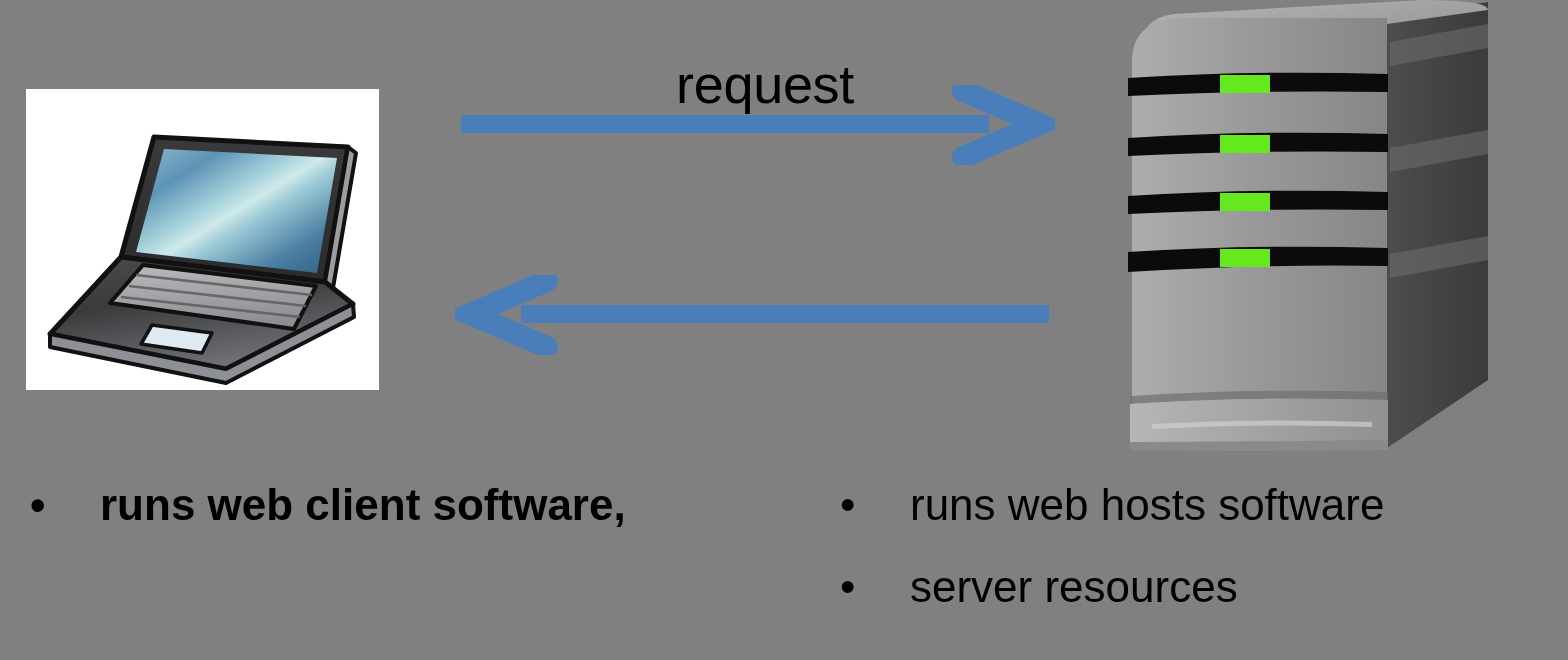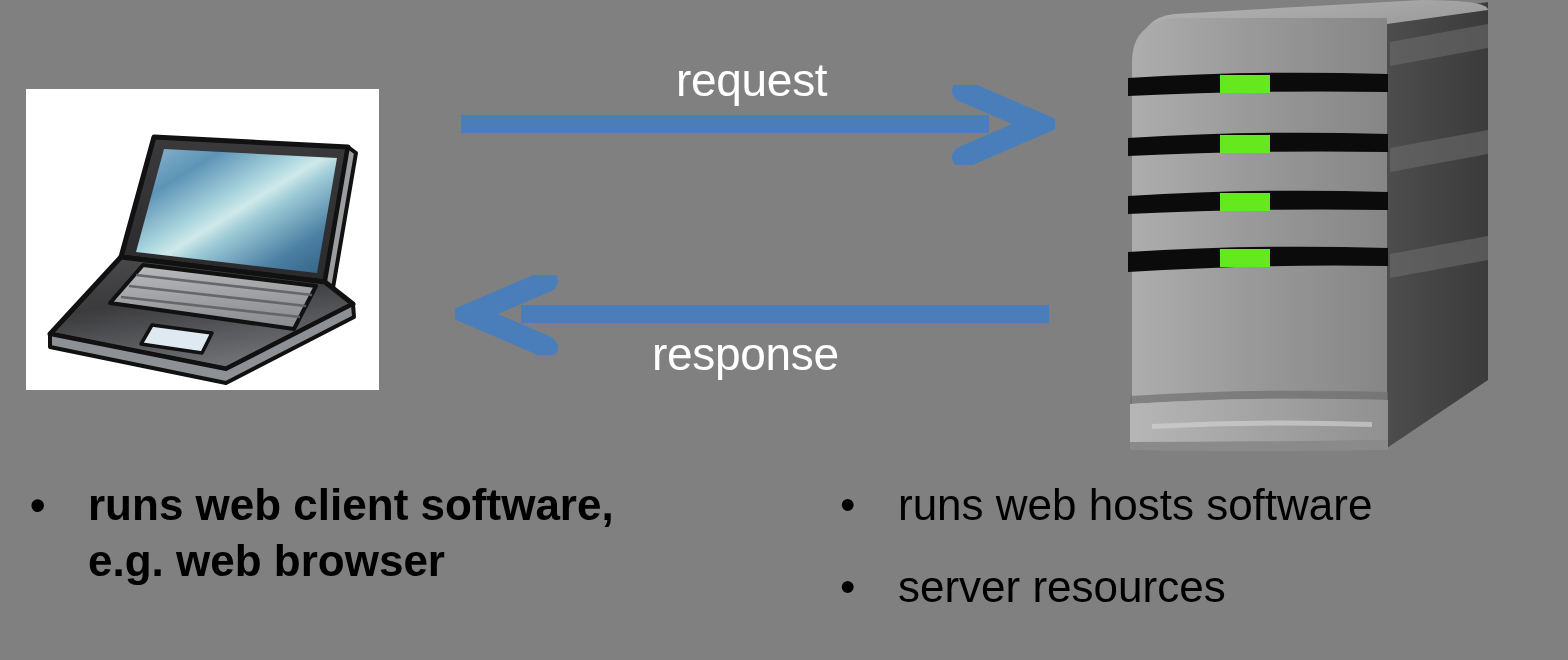--- a/index.html
+++ b/index.html
@@ -38,22 +38,22 @@
   #server-image svg { display: block; width: 100%; height: 100%; }
 
   
   .arrow-svg { position: absolute; display: block; }
   #request-arrow  { left: 455px; top: 85px;  width: 600px; height: 80px; }
   #response-arrow { left: 455px; top: 275px; width: 600px; height: 80px; }
 
   
   .arrow-label {
     position: absolute;
-    color: #ffffff;
-    font-size: 46px;
+    color: #000000;
+    font-size: 54px;
     line-height: 1;
     white-space: nowrap;
     letter-spacing: -0.3px;
   }
   #request-label  { left: 676px; top: 57px; }
   #response-label { left: 652px; top: 331px; }
 
   
   .bullets {
     position: absolute;
@@ -69,20 +69,21 @@
   .bullet-dot {
     flex: 0 0 auto;
     font-size: 44px;
     line-height: 1.27;
     width: 58px;
   }
   .bullet-text {
     flex: 1 1 auto;
     font-size: 44px;
     line-height: 1.27;
+    margin-left: 12px;
   }
   #client-bullets .bullet-dot,
   #client-bullets .bullet-text { font-weight: bold; }
   #server-bullets .bullet-dot,
   #server-bullets .bullet-text { font-weight: normal; }
   #server-bullets .bullet-row + .bullet-row { margin-top: 26px; }
 </style>
 </head>
 <body>
 
@@ -195,30 +196,25 @@
   <svg id="request-arrow" class="arrow-svg" viewBox="0 0 600 80" xmlns="http://www.w3.org/2000/svg">
     <rect x="6" y="30" width="528" height="18" fill="#4a7ebb"></rect>
     <path d="M508,6 L585,39 L508,72" fill="none" stroke="#4a7ebb" stroke-width="22" stroke-linecap="round" stroke-linejoin="miter"></path>
   </svg>
   <div id="request-label" class="arrow-label">request</div>
 
   <svg id="response-arrow" class="arrow-svg" viewBox="0 0 600 80" xmlns="http://www.w3.org/2000/svg">
     <rect x="66" y="30" width="528" height="18" fill="#4a7ebb"></rect>
     <path d="M92,6 L15,39 L92,72" fill="none" stroke="#4a7ebb" stroke-width="22" stroke-linecap="round" stroke-linejoin="miter"></path>
   </svg>
-  <div id="response-label" class="arrow-label">response</div>
 
   <div id="client-bullets" class="bullets">
     <div class="bullet-row">
       <span class="bullet-dot">•</span>
       <span class="bullet-text">runs web client software,</span>
-    </div>
-    <div class="bullet-row">
-      <span class="bullet-dot"></span>
-      <span class="bullet-text">e.g. web browser</span>
     </div>
   </div>
 
   <div id="server-bullets" class="bullets">
     <div class="bullet-row">
       <span class="bullet-dot">•</span>
       <span class="bullet-text">runs web hosts software</span>
     </div>
     <div class="bullet-row">
       <span class="bullet-dot">•</span>

